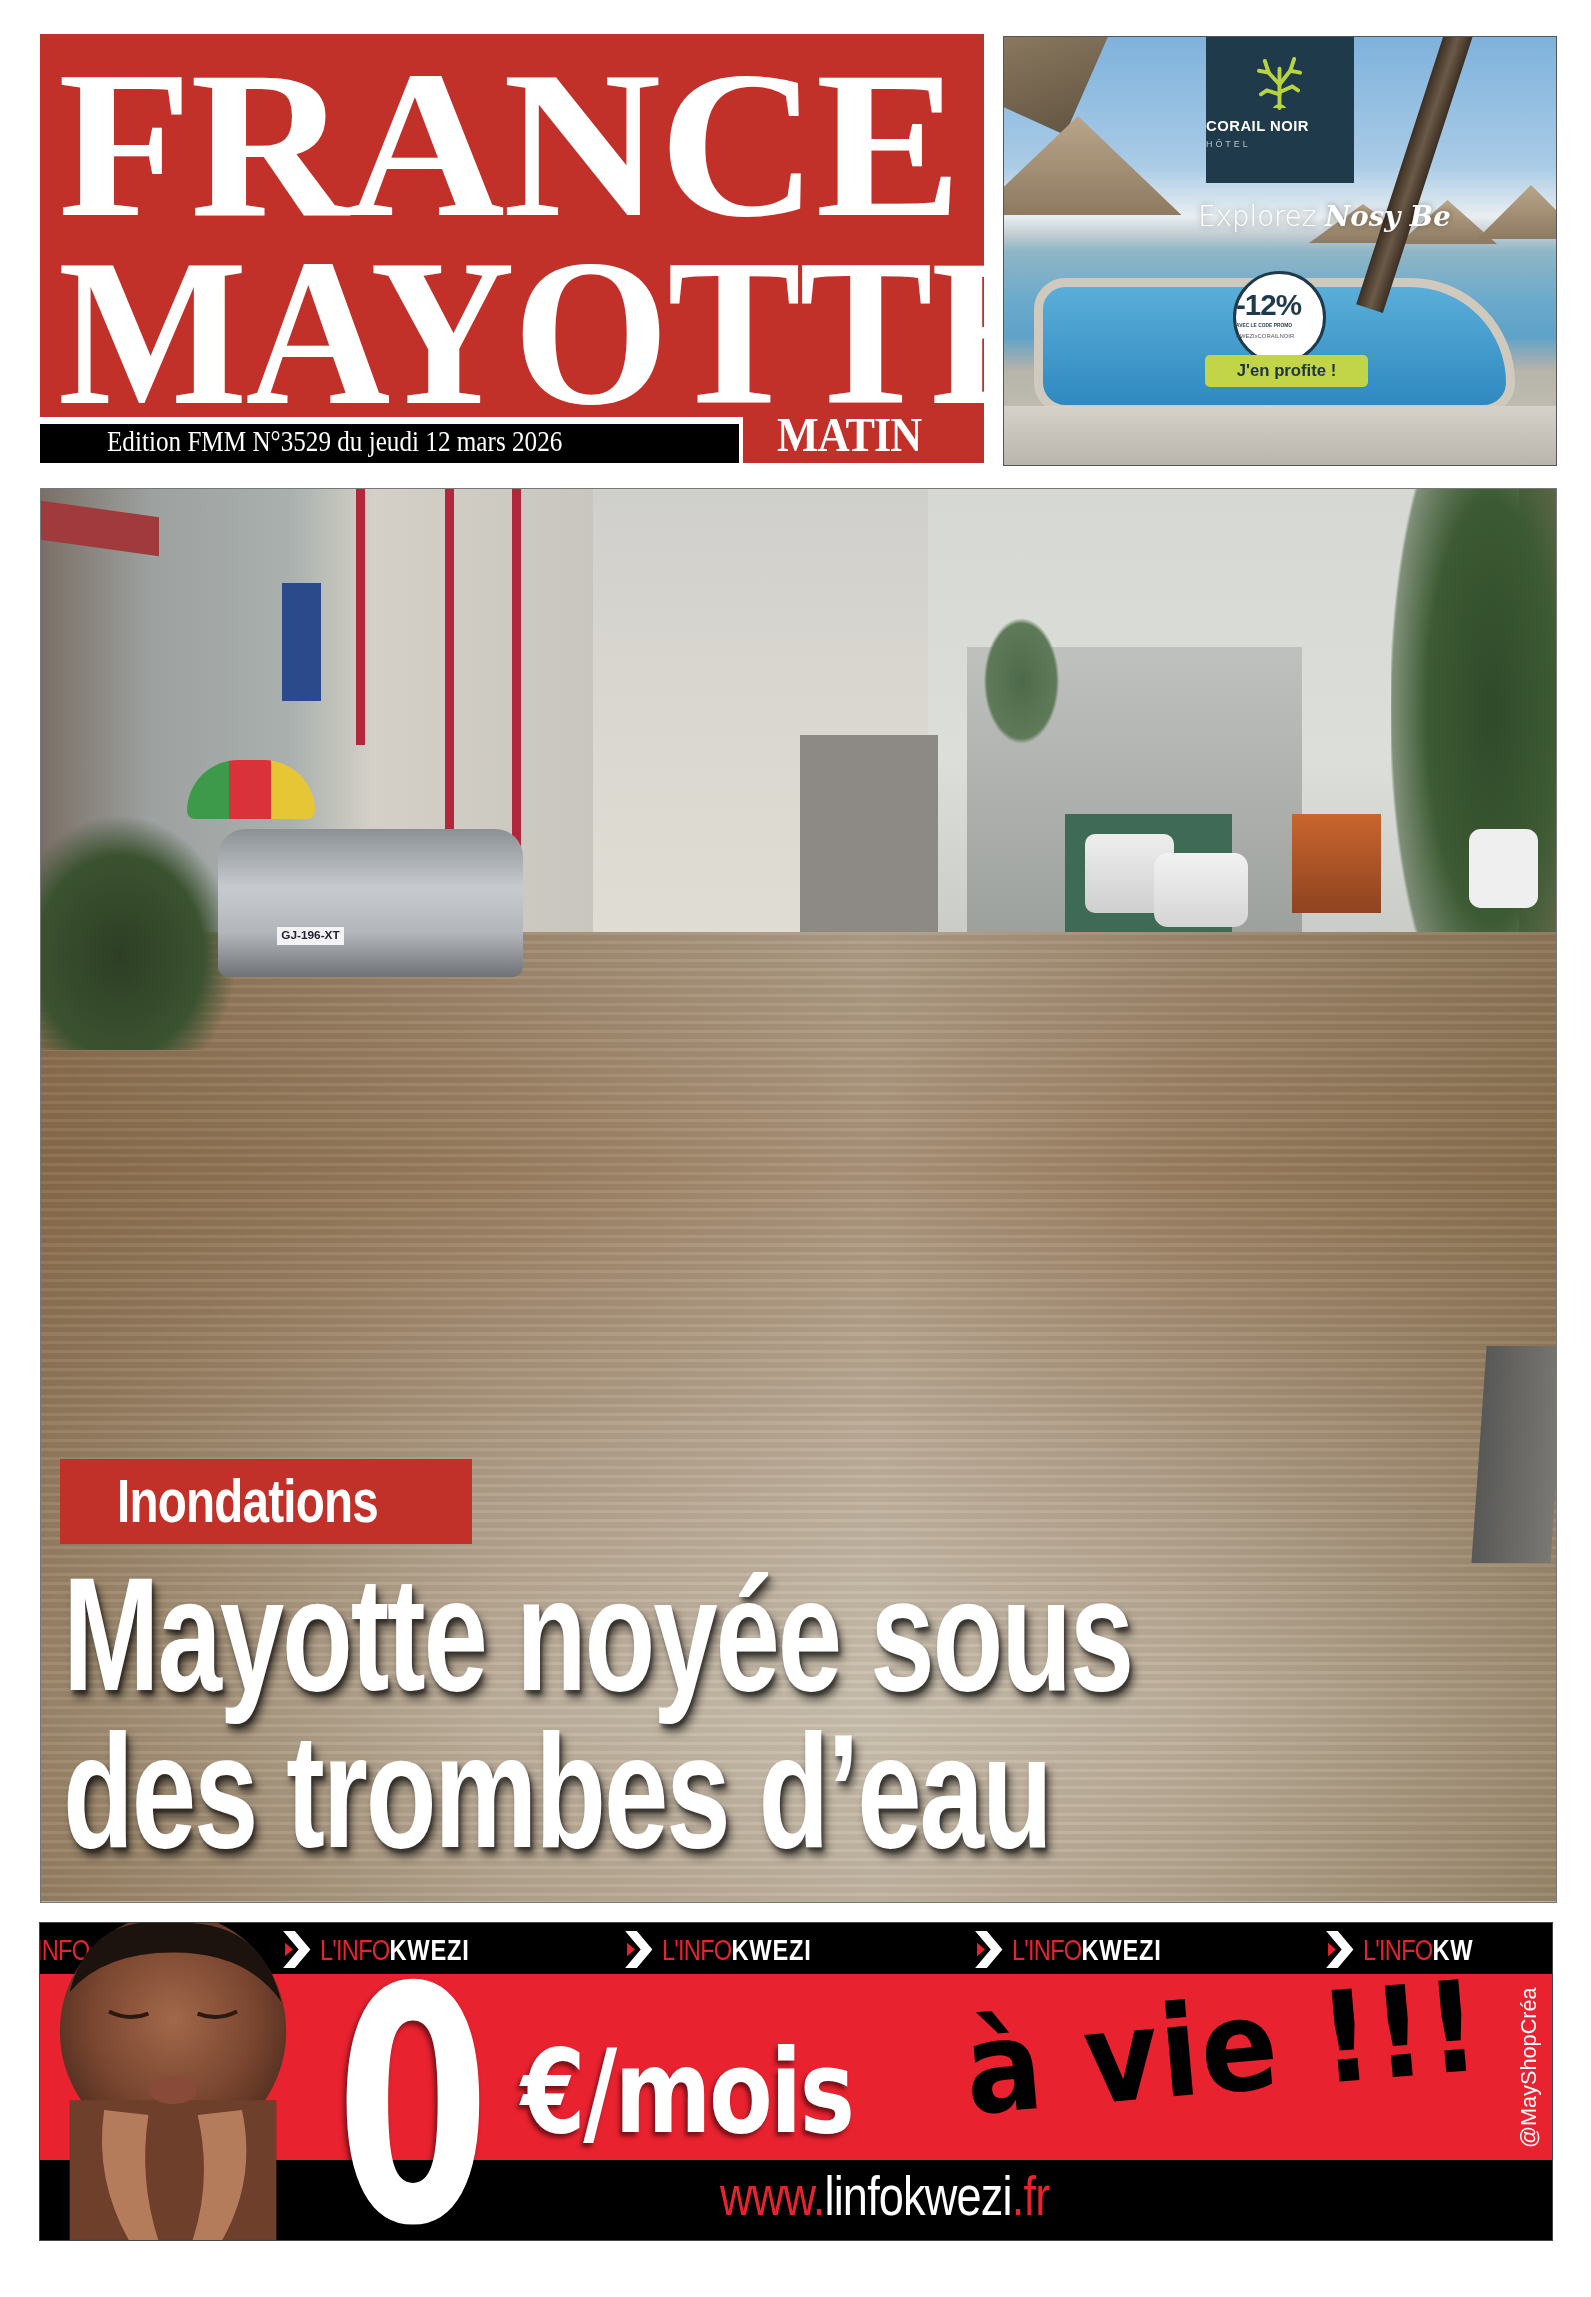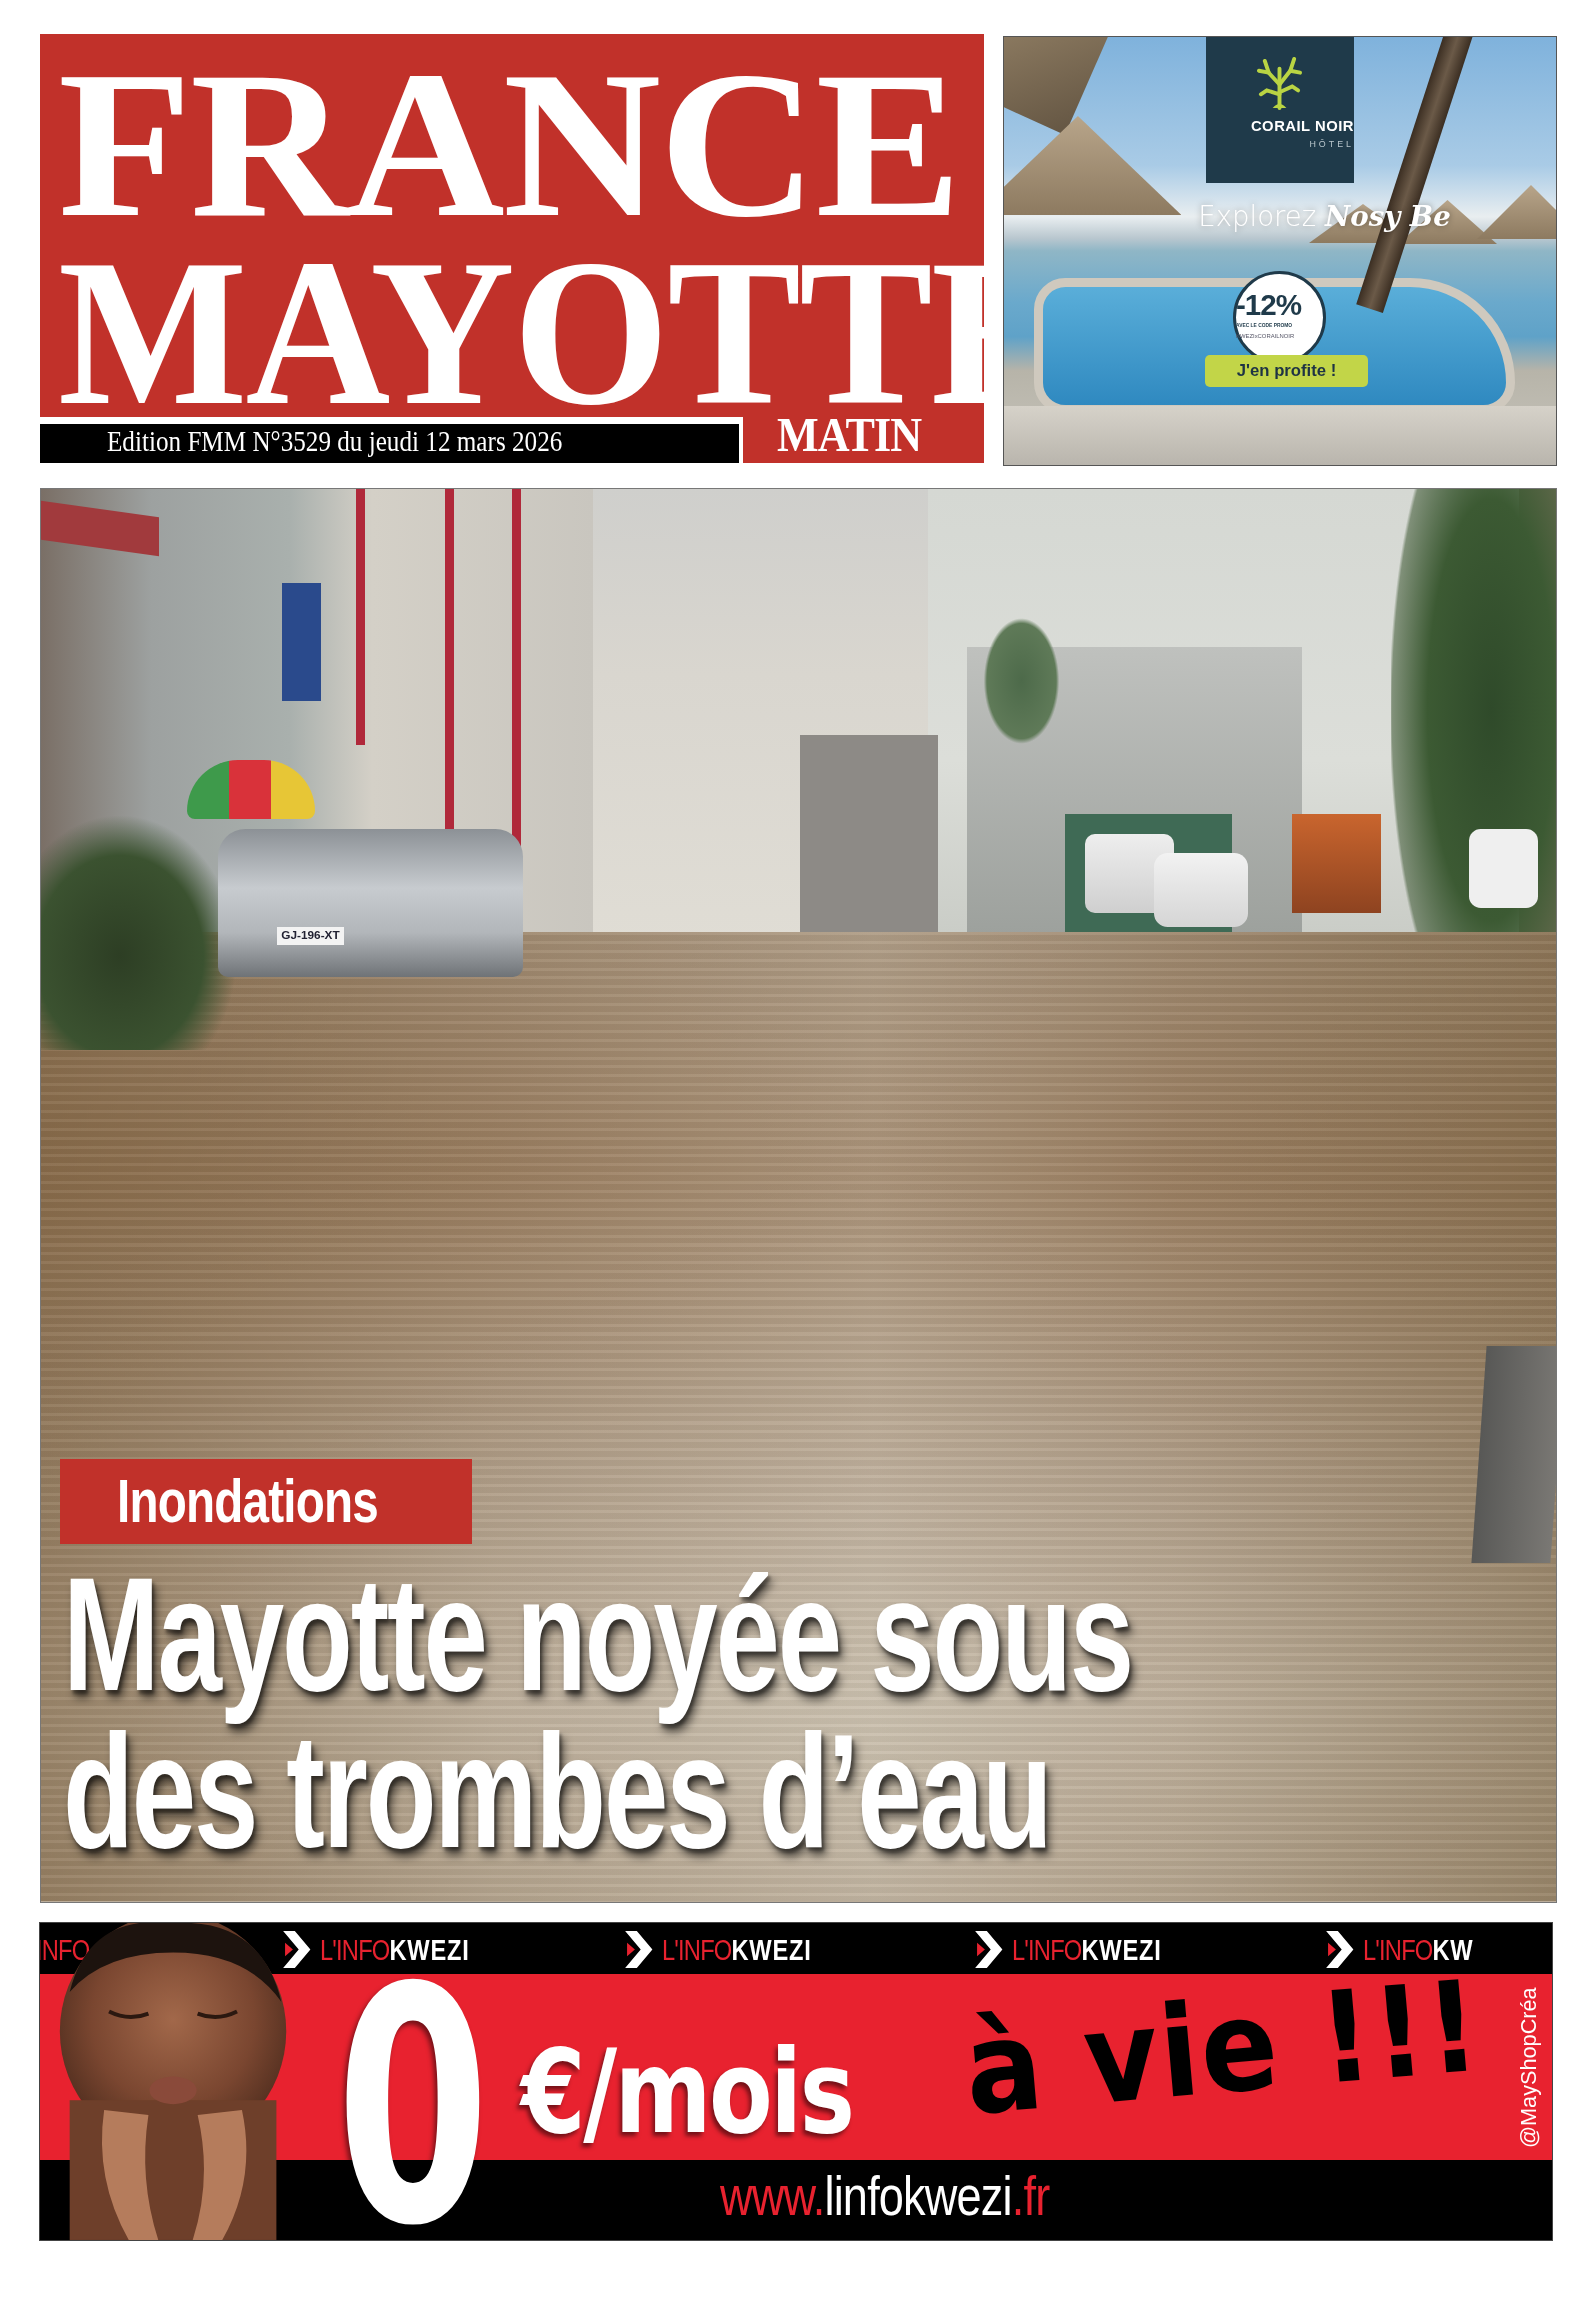--- a/index.html
+++ b/index.html
@@ -40,21 +40,21 @@
   #hut2 { left:305px; top:167px; width:108px; height:39px; clip-path:polygon(50% 0,100% 100%,0 100%); }
   #hut3 { left:394px; top:163px; width:99px; height:44px; clip-path:polygon(50% 0,100% 100%,0 100%); }
   #hut4 { left:473px; top:148px; width:108px; height:54px; clip-path:polygon(50% 0,100% 100%,0 100%); }
   #palm { left:443px; top:-9.9px; width:27.6px; height:296px; background:linear-gradient(90deg,#3b2e22,#6b5a48,#3b2e22); transform:rotate(18deg); transform-origin:top center; }
   #pool {
     left:29.6px; top:241px; width:463px; height:118px; border-radius:59px 197px 59px 59px;
     background:linear-gradient(180deg,#5aaed9,#2f89c0); border:9.9px solid #cfc9be;
   }
   #pool-edge { left:0; top:369px; width:552px; height:59px; background:linear-gradient(180deg,#d6d2c9,#b9b5ad); }
   #logo-box {
-    left:202px; top:0; width:148px; height:146px; background:#1f3a4a; text-align:right; color:#fff;
+    left:202px; top:0; width:148px; height:146px; background:#1f3a4a; text-align:left; color:#fff;
   }
   #coral-icon { position:absolute; left:49px; top:17.7px; width:49px; height:55px; }
   #logo-name { position:absolute; left:0; right:0; top:81px; font-size:14.8px; font-weight:700; letter-spacing:0.5px; }
   #logo-sub { position:absolute; left:0; right:0; top:102px; font-size:8.9px; letter-spacing:3px; color:#b9c6cc; }
   #ad-tag1, #ad-tag2 {
     position:absolute; left:0; width:641px; text-align:center; color:#fff; font-size:27.6px; font-family:"DejaVu Sans", sans-serif;
     font-weight:300; text-shadow:0 0 5.9px rgba(0,0,0,.4); white-space:nowrap;
   }
   #ad-tag1 { top:163px; }
   #ad-tag2 { top:197px; }

